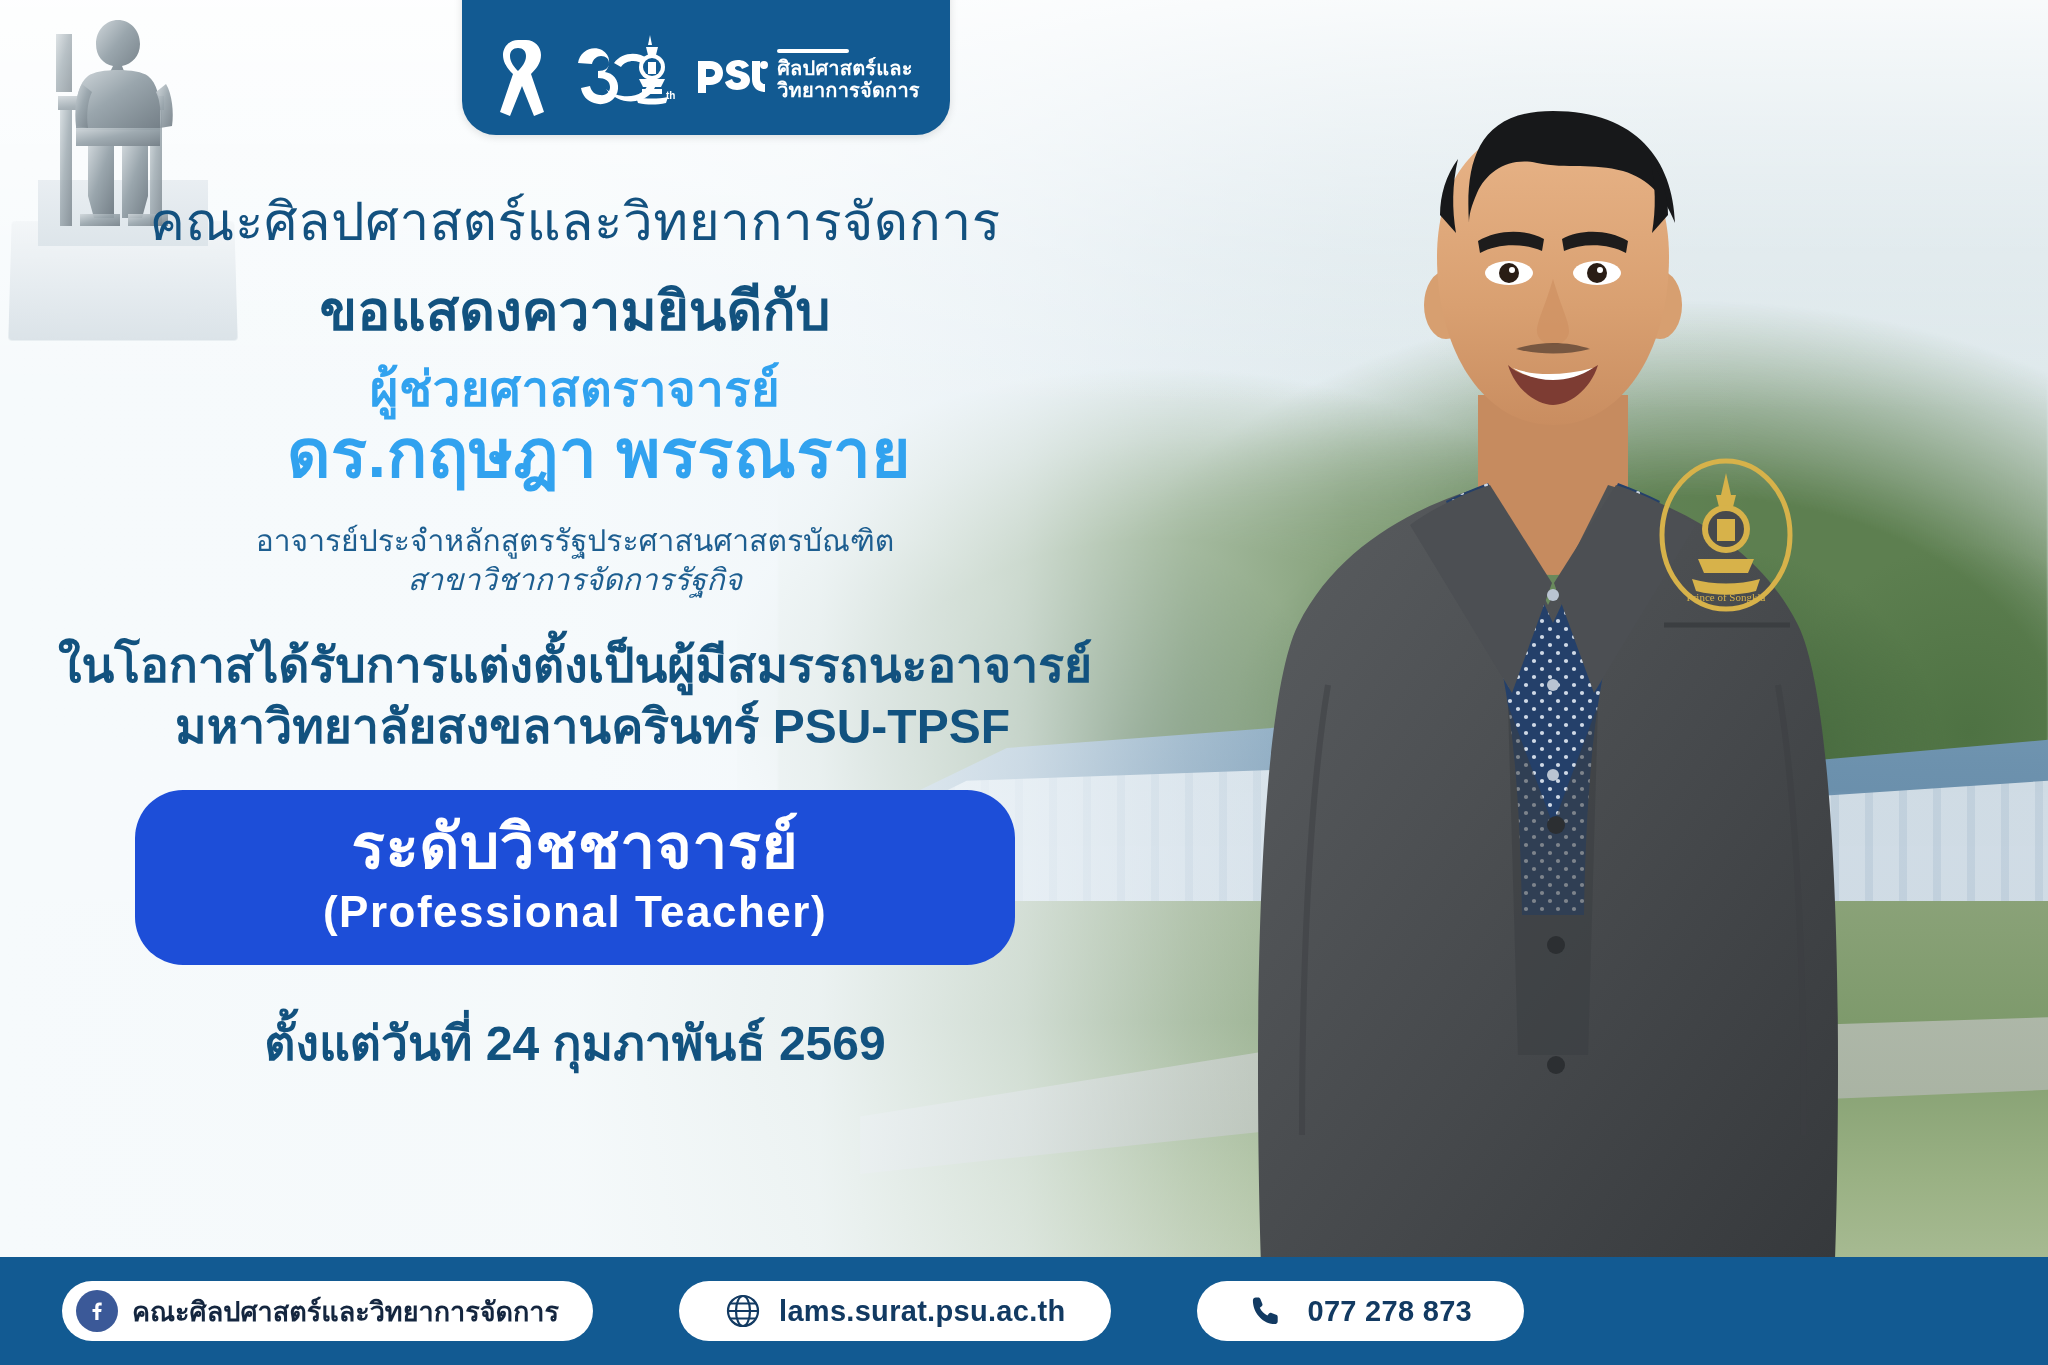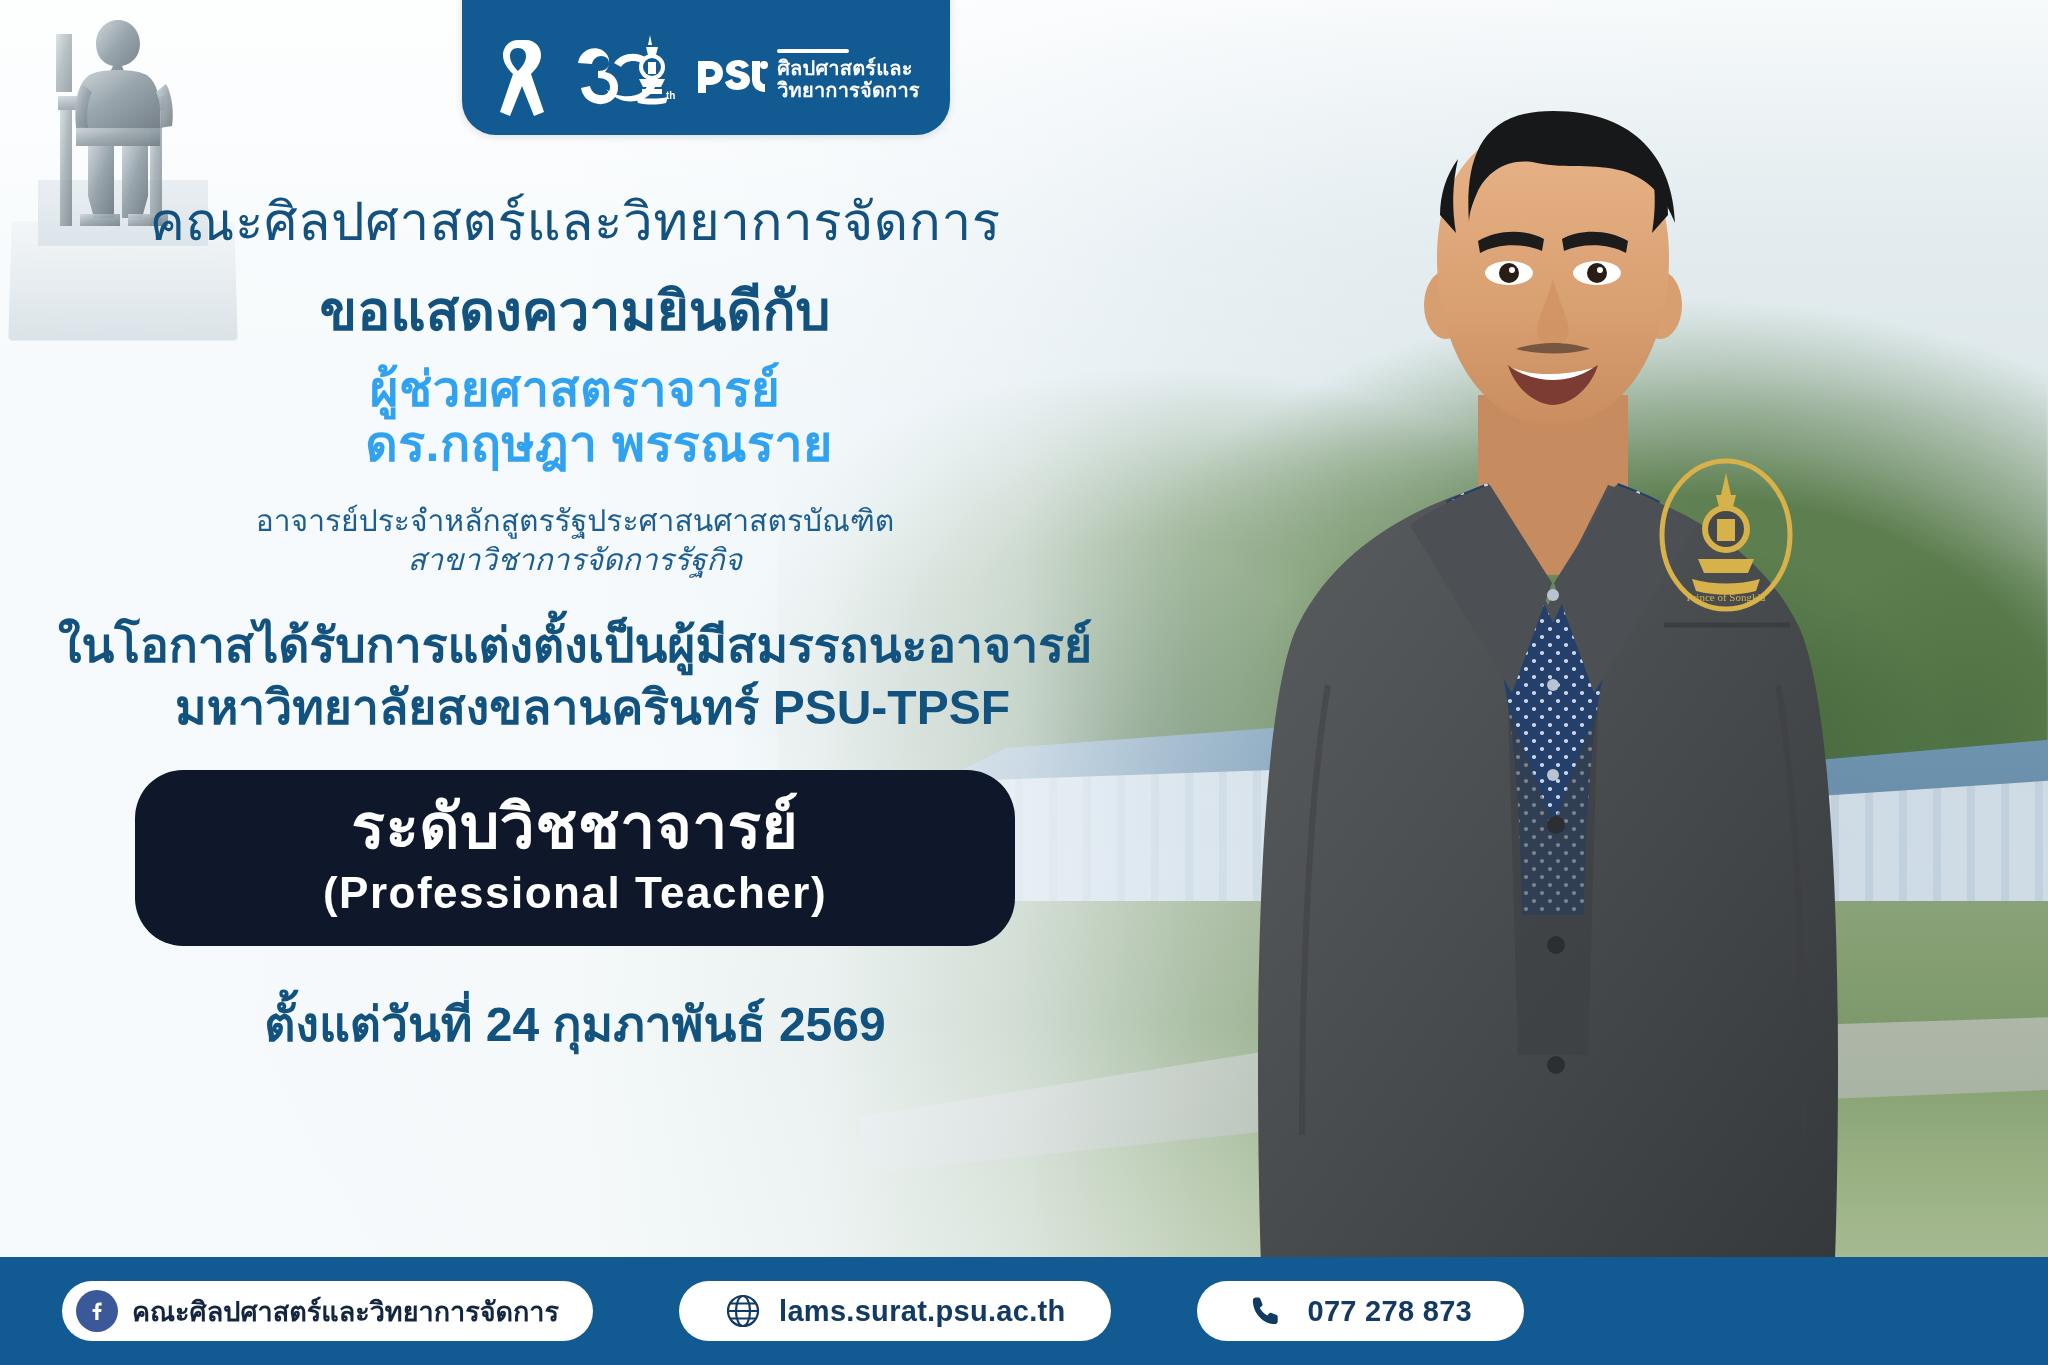--- a/index.html
+++ b/index.html
@@ -126,35 +126,35 @@
   }
   .line-congrats {
     color:#12527f; font-size:55px; font-weight:bold;
     line-height:1.2; margin-bottom:18px;
   }
   .name-title {
     color:#31a2ef; font-size:49px; font-weight:bold;
     line-height:1.12; letter-spacing:.5px;
   }
   .name-person {
-    color:#31a2ef; font-size:50px; font-weight:bold;
+    color:#31a2ef; font-size:67px; font-weight:bold;
     line-height:1.14; letter-spacing:.5px; margin-bottom:28px;padding-left:48px;
   }
   .role-line {
     color:#1d5e90; font-size:30px; font-weight:400; line-height:1.3;
   }
   .role-line.second { margin-bottom:36px;font-style:italic; }
   .appoint {
     color:#12527f; font-size:48px; font-weight:bold; line-height:1.28;
   }
   .appoint.second { margin-bottom:32px;padding-left:35px; }
 
   .badge {
     display:inline-block;
-    background:#0f172a;
+    background:#1d4ed8;
     color:#ffffff;
     border-radius:48px;
     padding:20px 64px 26px;
     min-width:880px;
   }
   .badge-th { font-size:62px; font-weight:bold; line-height:1.2; letter-spacing:.5px; }
   .badge-en { font-size:44px; font-weight:bold; line-height:1.25; letter-spacing:1.5px; }
 
   .date-line {
     color:#12527f; font-size:48px; font-weight:bold; margin-top:40px;

